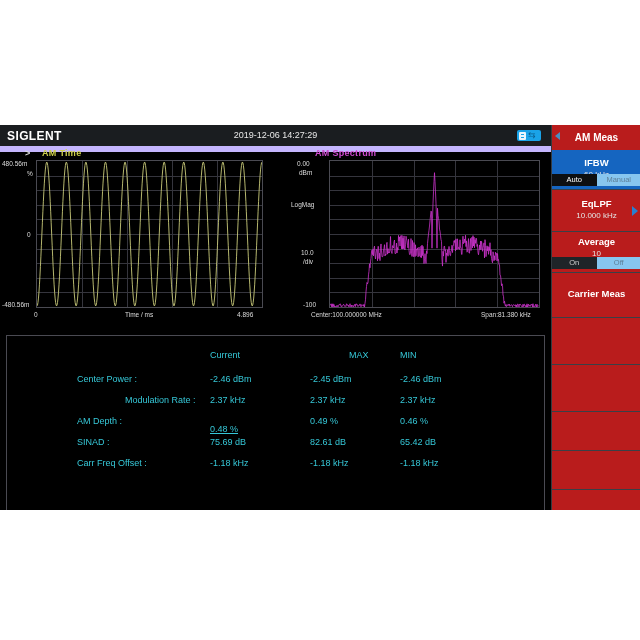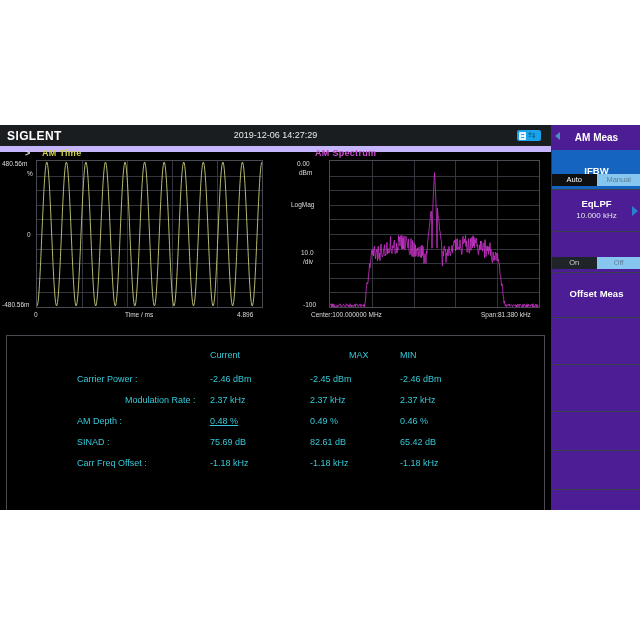--- a/index.html
+++ b/index.html
@@ -130,21 +130,21 @@
     color: #36c8d8;
     white-space: nowrap;
   }
   .res-lbl { color: #36c8d8; }
 
   
   #menu {
     position: absolute;
     left: 551px; top: 0;
     width: 89px; height: 497px;
-    background: #4c1d95;
+    background: #b91c1c;
     border-left: 1px solid #343a40;
     box-sizing: border-box;
   }
   #menu-title-row {
     position: absolute;
     left: 0; top: 0;
     width: 89px; height: 25px;
     border-bottom: 1px solid #3a4047;
     display: flex;
     align-items: center;
@@ -296,74 +296,78 @@
       <svg id="spec-svg" width="209" height="146" viewBox="0 0 209 146" preserveAspectRatio="none" style="position:absolute; left:0; top:0;">
         <polyline id="spec-trace" fill="none" stroke="#cc33cc" stroke-width="0.8" points="0.00,144.42 0.50,143.91 1.00,142.80 1.50,145.73 2.00,142.88 2.50,145.80 3.00,142.79 3.50,145.56 4.00,143.52 4.50,146.00 5.00,145.12 5.50,146.00 6.00,145.35 6.50,145.74 7.00,144.23 7.50,145.03 8.00,146.00 8.50,144.15 9.00,143.53 9.50,143.79 10.00,142.79 10.50,143.11 11.00,145.63 11.50,146.00 12.00,144.56 12.50,145.05 13.00,144.63 13.50,143.24 14.00,143.99 14.50,144.62 15.00,145.65 15.50,144.74 16.00,145.30 16.50,142.77 17.00,143.83 17.50,143.78 18.00,144.83 18.50,144.14 19.00,146.00 19.50,143.56 20.00,142.73 20.50,143.93 21.00,146.00 21.50,144.10 22.00,145.70 22.50,144.82 23.00,144.13 23.50,146.00 24.00,145.56 24.50,144.13 25.00,143.08 25.50,145.53 26.00,142.75 26.50,143.05 27.00,144.03 27.50,143.85 28.00,145.59 28.50,144.89 29.00,144.06 29.50,144.27 30.00,142.92 30.50,144.16 31.00,145.82 31.50,143.78 32.00,144.06 32.50,144.33 33.00,143.72 33.50,145.27 34.00,143.45 34.50,146.00 35.00,142.26 35.50,138.76 36.00,130.75 36.50,125.55 37.00,121.48 37.50,122.86 38.00,121.33 38.50,113.83 39.00,110.24 39.50,102.79 40.00,106.82 40.50,100.88 41.00,97.34 41.50,90.94 42.00,89.14 42.50,93.59 43.00,87.96 43.50,94.95 44.00,86.97 44.50,85.08 45.00,94.00 45.50,98.02 46.00,92.20 46.50,88.53 47.00,88.56 47.50,99.85 48.00,85.24 48.50,85.63 49.00,97.67 49.50,92.25 50.00,99.67 50.50,87.18 51.00,82.93 51.50,89.95 52.00,95.82 52.50,95.78 53.00,95.02 53.50,89.05 54.00,87.22 54.50,83.68 55.00,95.02 55.50,93.14 56.00,93.82 56.50,83.35 57.00,81.37 57.50,93.14 58.00,87.60 58.50,92.09 59.00,91.21 59.50,91.81 60.00,85.84 60.50,75.49 61.00,90.39 61.50,90.61 62.00,92.50 62.50,84.64 63.00,86.00 63.50,87.10 64.00,80.80 64.50,79.03 65.00,92.17 65.50,92.91 66.00,91.36 66.50,82.05 67.00,92.04 67.50,86.55 68.00,89.06 68.50,74.43 69.00,80.10 69.50,75.94 70.00,85.09 70.50,75.69 71.00,74.51 71.50,87.83 72.00,74.43 72.50,88.06 73.00,77.22 73.50,87.67 74.00,74.90 74.50,88.06 75.00,88.93 75.50,83.79 76.00,75.24 76.50,77.76 77.00,79.95 77.50,84.47 78.00,86.97 78.50,78.17 79.00,89.23 79.50,93.35 80.00,93.74 80.50,92.53 81.00,77.59 81.50,92.25 82.00,95.51 82.50,79.50 83.00,94.66 83.50,95.67 84.00,81.59 84.50,91.09 85.00,95.74 85.50,83.77 86.00,94.82 86.50,87.97 87.00,88.63 87.50,86.87 88.00,95.89 88.50,95.08 89.00,86.09 89.50,94.62 90.00,94.70 90.50,96.25 91.00,85.17 91.50,96.63 92.00,84.09 92.50,94.54 93.00,85.37 93.50,93.48 94.00,102.61 94.50,97.79 95.00,92.63 95.50,98.28 96.00,102.47 96.50,89.88 97.00,92.58 97.50,82.70 98.00,77.66 98.50,73.11 99.00,69.29 99.50,65.02 100.00,59.94 100.50,55.03 101.00,49.96 101.50,50.80 102.00,87.18 102.50,57.76 103.00,42.76 103.50,30.92 104.00,20.76 104.50,11.68 105.00,20.76 105.50,30.92 106.00,42.76 106.50,57.76 107.00,87.18 107.50,47.19 108.00,54.31 108.50,57.44 109.00,59.89 109.50,68.11 110.00,70.16 110.50,74.28 111.00,78.55 111.50,80.37 112.00,98.84 112.50,105.10 113.00,90.29 113.50,95.08 114.00,85.79 114.50,84.98 115.00,89.78 115.50,88.72 116.00,101.41 116.50,92.15 117.00,93.88 117.50,88.70 118.00,95.21 118.50,90.13 119.00,85.43 119.50,89.64 120.00,94.36 120.50,94.65 121.00,89.64 121.50,89.48 122.00,84.19 122.50,91.57 123.00,85.28 123.50,84.76 124.00,79.75 124.50,81.38 125.00,79.17 125.50,89.97 126.00,77.82 126.50,88.40 127.00,88.59 127.50,77.82 128.00,88.15 128.50,86.34 129.00,86.49 129.50,88.52 130.00,78.75 130.50,86.45 131.00,86.47 131.50,93.23 132.00,93.54 132.50,80.48 133.00,75.21 133.50,82.70 134.00,80.93 134.50,78.05 135.00,81.81 135.50,74.26 136.00,85.60 136.50,79.92 137.00,91.18 137.50,90.34 138.00,83.95 138.50,77.58 139.00,92.04 139.50,92.13 140.00,84.10 140.50,77.49 141.00,89.47 141.50,78.34 142.00,76.20 142.50,86.86 143.00,74.64 143.50,85.03 144.00,76.13 144.50,86.73 145.00,78.72 145.50,82.29 146.00,77.04 146.50,77.69 147.00,85.44 147.50,83.50 148.00,91.56 148.50,93.74 149.00,89.91 149.50,84.02 150.00,88.85 150.50,80.10 151.00,88.55 151.50,80.30 152.00,83.47 152.50,90.29 153.00,86.68 153.50,84.32 154.00,81.83 154.50,96.92 155.00,78.66 155.50,84.55 156.00,95.66 156.50,90.76 157.00,84.81 157.50,89.81 158.00,85.39 158.50,93.33 159.00,86.16 159.50,89.49 160.00,81.72 160.50,94.39 161.00,88.65 161.50,97.53 162.00,99.89 162.50,101.80 163.00,90.77 163.50,93.33 164.00,99.81 164.50,94.83 165.00,98.89 165.50,91.19 166.00,93.27 166.50,92.49 167.00,99.81 167.50,92.56 168.00,99.46 168.50,98.47 169.00,103.78 169.50,103.76 170.00,114.30 170.50,114.49 171.00,118.60 171.50,124.74 172.00,122.77 172.50,124.37 173.00,133.99 173.50,135.28 174.00,142.18 174.50,140.10 175.00,143.64 175.50,145.20 176.00,143.42 176.50,145.51 177.00,145.20 177.50,143.82 178.00,144.00 178.50,143.37 179.00,144.75 179.50,143.17 180.00,145.33 180.50,144.72 181.00,144.17 181.50,143.62 182.00,144.55 182.50,145.70 183.00,144.16 183.50,143.57 184.00,144.26 184.50,144.23 185.00,144.75 185.50,143.73 186.00,145.92 186.50,143.93 187.00,146.00 187.50,143.14 188.00,143.06 188.50,144.10 189.00,146.00 189.50,143.02 190.00,143.65 190.50,143.39 191.00,144.23 191.50,145.37 192.00,145.39 192.50,146.00 193.00,143.16 193.50,145.56 194.00,143.59 194.50,143.25 195.00,145.43 195.50,145.79 196.00,144.28 196.50,146.00 197.00,142.82 197.50,146.00 198.00,144.35 198.50,143.20 199.00,145.46 199.50,144.27 200.00,144.31 200.50,145.35 201.00,143.36 201.50,143.88 202.00,143.10 202.50,146.00 203.00,142.73 203.50,146.00 204.00,145.27 204.50,145.09 205.00,145.78 205.50,143.29 206.00,144.09 206.50,146.00 207.00,143.17 207.50,145.61 208.00,145.28 208.50,145.01 209.00,144.50"></polyline>
       </svg>
     </div>
   </div>
 
   <div id="results">
       <div class="res-hdr" style="left: 203px; top: 14px;">Current</div>
       <div class="res-hdr" style="left: 303px; top: 14px; padding-left: 39px;">MAX</div>
       <div class="res-hdr" style="left: 393px; top: 14px;">MIN</div>
-      <div class="res-lbl" style="left: 70px; top: 38px;">Carrier Power :</div>
+      <div class="res-lbl" style="left: 70px; top: 38px;">Center Power :</div>
       <div class="res-val" style="left: 203px; top: 38px;">-2.46 dBm</div>
       <div class="res-val" style="left: 303px; top: 38px;">-2.45 dBm</div>
       <div class="res-val" style="left: 393px; top: 38px;">-2.46 dBm</div>
       <div class="res-lbl" style="left: 70px; top: 59px; margin-left: 48px;">Modulation Rate :</div>
       <div class="res-val" style="left: 203px; top: 59px;">2.37 kHz</div>
       <div class="res-val" style="left: 303px; top: 59px;">2.37 kHz</div>
       <div class="res-val" style="left: 393px; top: 59px;">2.37 kHz</div>
       <div class="res-lbl" style="left: 70px; top: 80px;">AM Depth :</div>
-      <div class="res-val" style="left: 203px; top: 80px; text-decoration: underline;">0.48 %</div>
+      <div class="res-val" style="left: 203px; top: 88px; text-decoration: underline;">0.48 %</div>
       <div class="res-val" style="left: 303px; top: 80px;">0.49 %</div>
       <div class="res-val" style="left: 393px; top: 80px;">0.46 %</div>
       <div class="res-lbl" style="left: 70px; top: 101px; text-align: center;">SINAD :</div>
       <div class="res-val" style="left: 203px; top: 101px;">75.69 dB</div>
       <div class="res-val" style="left: 303px; top: 101px;">82.61 dB</div>
       <div class="res-val" style="left: 393px; top: 101px;">65.42 dB</div>
       <div class="res-lbl" style="left: 70px; top: 122px;">Carr Freq Offset :</div>
       <div class="res-val" style="left: 203px; top: 122px;">-1.18 kHz</div>
       <div class="res-val" style="left: 303px; top: 122px;">-1.18 kHz</div>
       <div class="res-val" style="left: 393px; top: 122px;">-1.18 kHz</div>
     </div>
 
   <div id="menu">
     <div id="menu-title-row">
       <div id="menu-left-arrow"></div>
       <div id="menu-title">AM Meas</div>
     </div>
     <div id="menu-items">
         <div class="menu-item mi-highlight" style="top: 25px; height: 40px;">
-          <div style="padding-top: 15px;">
+          <div style="padding-top: 7px;">
             <span class="mi-label">IFBW</span>
             <span class="mi-value" style="margin-top: 2px;">60 kHz</span>
           </div>
           <div class="toggle-row" style="position: absolute; left: 0px; bottom: 3px;">
             <div class="tog tog-active-dark">Auto</div>
             <div class="tog tog-inactive-light">Manual</div>
           </div>
         </div>
         <div class="menu-item" style="top: 65px; height: 42px;">
           <div style="padding-top: 8px;">
             <span class="mi-label">EqLPF</span>
             <span class="mi-value" style="margin-top: 2px;">10.000 kHz</span>
           </div>
           <div class="mi-arrow"></div>
         </div>
         <div class="menu-item" style="top: 107px; height: 41px;">
+          <div style="padding-top: 4px;">
+            <span class="mi-label">Average</span>
+            <span class="mi-value" style="margin-top: 2px;">10</span>
+          </div>
           <div class="toggle-row" style="position: absolute; left: 0px; bottom: 3px;">
             <div class="tog tog-inactive-dark">On</div>
             <div class="tog tog-inactive-light">Off</div>
           </div>
         </div>
         <div class="menu-item" style="top: 148px; height: 45px;">
           <div style="padding-top: 15px;">
-            <span class="mi-label">Offset Meas</span>
+            <span class="mi-label">Carrier Meas</span>
           </div>
         </div>
         <div class="menu-item" style="top: 193px; height: 47px;"></div>
         <div class="menu-item" style="top: 240px; height: 47px;"></div>
         <div class="menu-item" style="top: 287px; height: 39px;"></div>
         <div class="menu-item" style="top: 326px; height: 39px;"></div>
       </div>
     <div id="local-btn">Local</div>
   </div>
 

